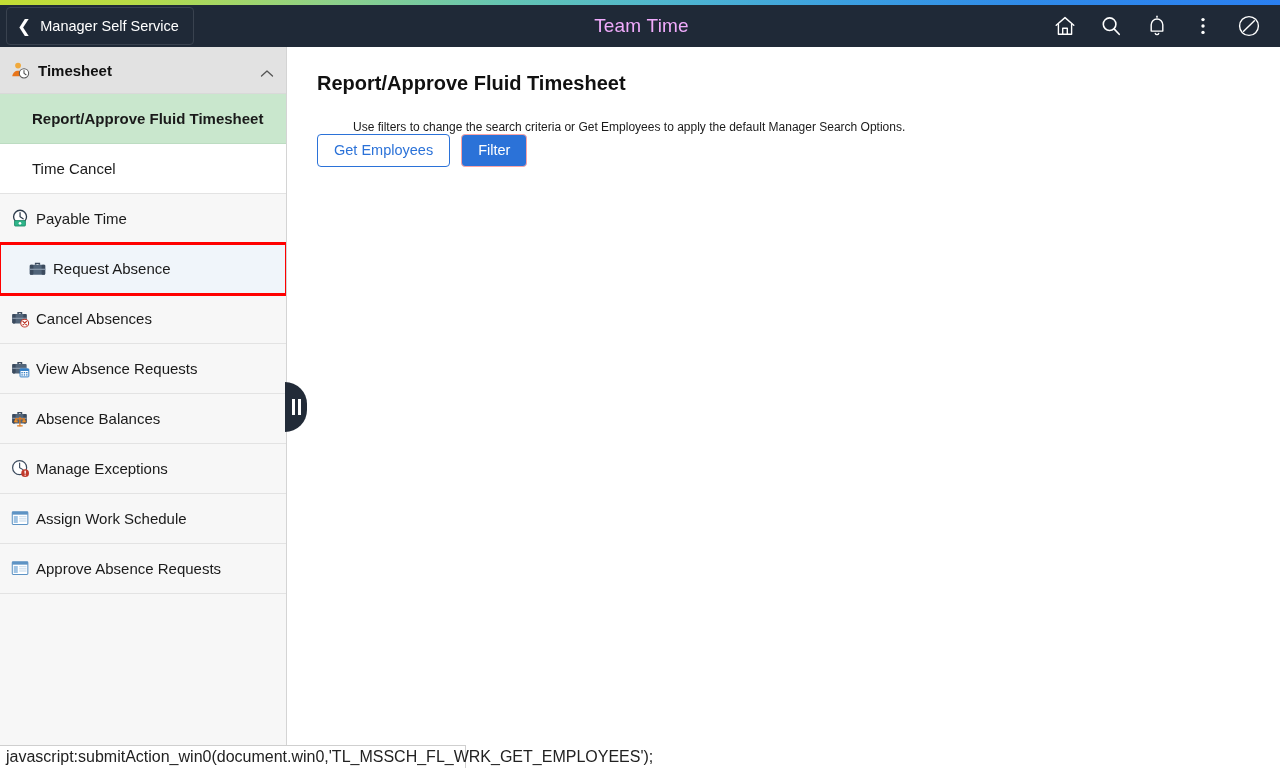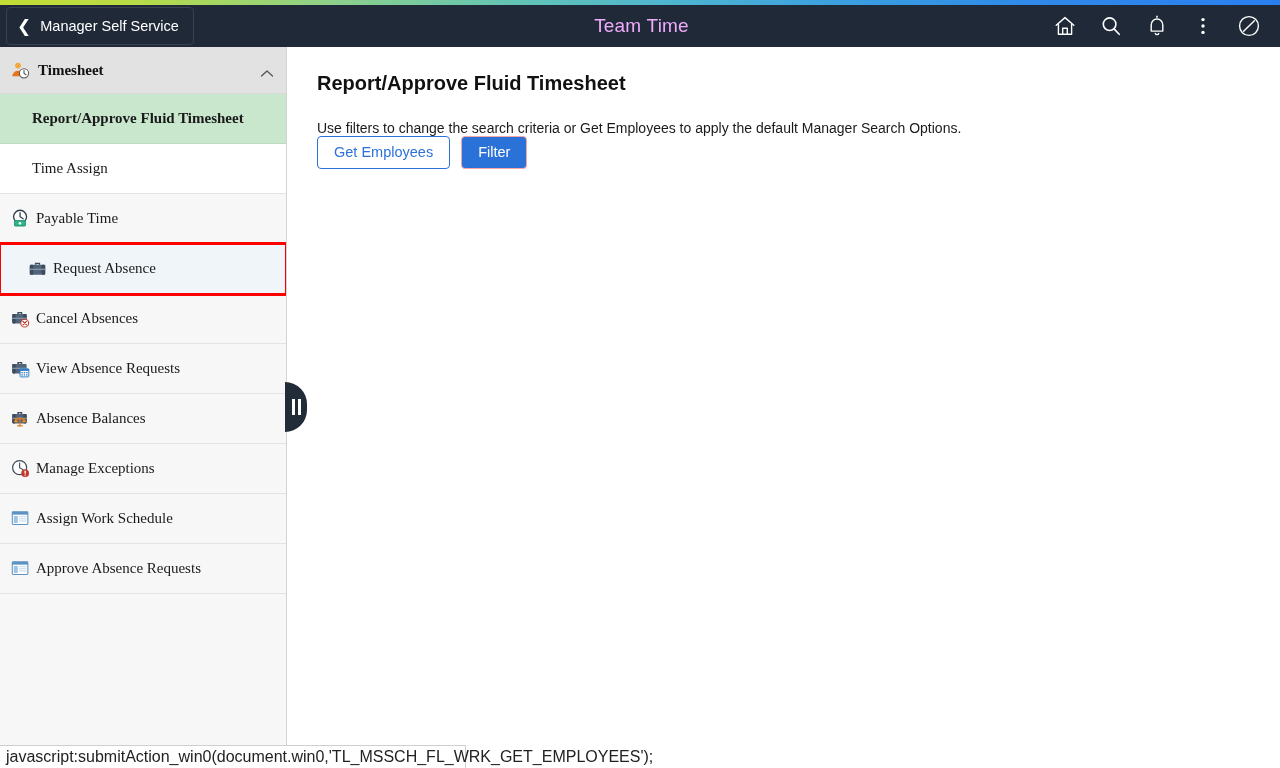--- a/index.html
+++ b/index.html
@@ -72,21 +72,20 @@
   .hicon svg { display: block; }
 
   
   .sidebar {
     position: absolute;
     top: 47px; left: 0;
     width: 287px; height: 698px;
     background: #f7f7f7;
     border-right: 1px solid #d4d4d4;
     overflow: hidden;
-    font-family: Liberation Serif, serif;
   }
   .group-header {
     height: 47px;
     background: #e2e2e2;
     display: flex; align-items: center;
     padding: 0 12px 0 10px;
     cursor: pointer;
     border-bottom: 1px solid #d9d9d9;
   }
   .group-header .gicon { width: 28px; display: flex; align-items: center; }
@@ -159,22 +158,23 @@
     padding: 18px 30px;
   }
   .page-title {
     font-size: 20px;
     font-weight: bold;
     color: #111111;
     margin: 7px 0 0 0;
   }
   .instructions {
     margin-top: 25px;
-    font-size: 14px;
+    font-size: 12px;
     color: #1a1a1a;
+    margin-left: 36px;
   }
   .btn-row {
     display: flex; gap: 11px; align-items: flex-start;
   }
   .btn {
     font-family: "Liberation Sans", sans-serif;
     font-size: 14.5px;
     border-radius: 4px;
     padding: 0 16px;
     height: 33px;
@@ -286,21 +286,21 @@
           <path d="M1.5 7 L7 2 L12.5 7"></path>
         </svg>
       </span>
     </div>
 
     <div class="nav-item sub selected">
       <span class="nlabel">Report/Approve Fluid Timesheet</span>
     </div>
 
     <div class="nav-item sub">
-      <span class="nlabel">Time Assign</span>
+      <span class="nlabel">Time Cancel</span>
     </div>
 
     <div class="nav-item">
       <span class="nicon">
         <svg width="21" height="21" viewBox="0 0 24 24">
           <circle cx="11.5" cy="10" r="7.4" fill="#ffffff" stroke="#2b3a4a" stroke-width="1.5"></circle>
           <path d="M11.5 5.4 V10 L15 12.4" fill="none" stroke="#2b3a4a" stroke-width="1.4" stroke-linecap="round"></path>
           <rect x="5.2" y="14.4" width="12.4" height="6.2" rx="0.8" fill="#2fb58a" stroke="#1d8c68" stroke-width="1"></rect>
           <circle cx="11.4" cy="17.5" r="1.5" fill="#ffffff"></circle>
         </svg>

